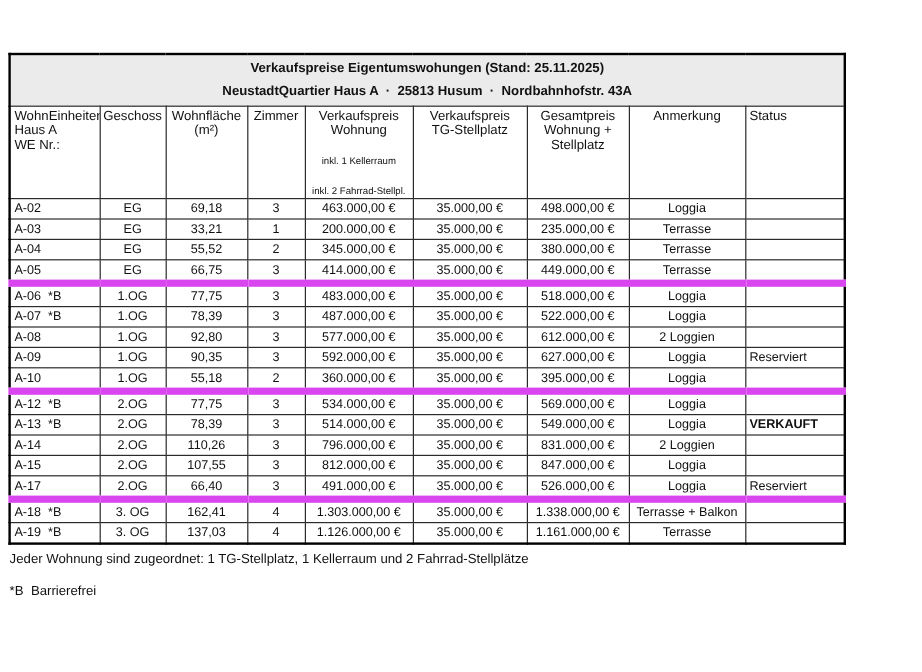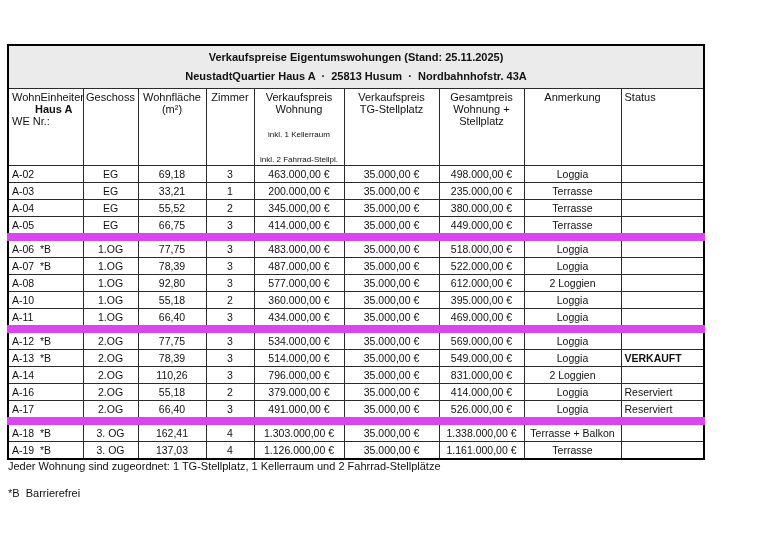--- a/index.html
+++ b/index.html
@@ -56,42 +56,42 @@
     font-size: 11px;
     line-height: 12px;
     text-align: center;
     padding-top: 2px;
   }
   .hdr-row td.left {
     text-align: left;
     padding-left: 3px;
   }
   .hdr-line { display: block; }
-  .hdr-bold { font-weight: bold; margin-left: 23px; }
+  .hdr-bold { font-weight: normal; }
   .hdr-small {
     display: block;
     font-size: 8px;
     line-height: 10px;
     margin-top: 15px;
   }
   
   .data-row td {
     height: 16px;
     font-size: 10.5px;
     line-height: 15px;
     text-align: center;
     vertical-align: middle;
     white-space: pre;
   }
   .data-row td.left {
     text-align: left;
     padding-left: 3px;
   }
   tr.group-start td {
-    border-top: 8px solid #d946ef;
+    border-top: 6px solid #d946ef;
   }
   td.sold {
     font-weight: bold;
   }
   
   .footer-note {
     position: absolute;
     left: 8px;
     font-size: 11px;
     line-height: 13px;
@@ -227,41 +227,41 @@
       <td>1.OG</td>
       <td>92,80</td>
       <td>3</td>
       <td>577.000,00 €</td>
       <td>35.000,00 €</td>
       <td>612.000,00 €</td>
       <td>2 Loggien</td>
       <td class="left"></td>
     </tr>
         <tr class="data-row">
+      <td class="left">A-09</td>
+      <td>1.OG</td>
+      <td>90,35</td>
+      <td>3</td>
+      <td>592.000,00 €</td>
+      <td>35.000,00 €</td>
+      <td>627.000,00 €</td>
+      <td>Loggia</td>
+      <td class="left">Reserviert</td>
+    </tr>
+        <tr class="data-row">
       <td class="left">A-10</td>
       <td>1.OG</td>
       <td>55,18</td>
       <td>2</td>
       <td>360.000,00 €</td>
       <td>35.000,00 €</td>
       <td>395.000,00 €</td>
       <td>Loggia</td>
       <td class="left"></td>
     </tr>
-        <tr class="data-row">
-      <td class="left">A-11</td>
-      <td>1.OG</td>
-      <td>66,40</td>
-      <td>3</td>
-      <td>434.000,00 €</td>
-      <td>35.000,00 €</td>
-      <td>469.000,00 €</td>
-      <td>Loggia</td>
-      <td class="left"></td>
-    </tr>
         <tr class="data-row group-start">
       <td class="left">A-12  *B</td>
       <td>2.OG</td>
       <td>77,75</td>
       <td>3</td>
       <td>534.000,00 €</td>
       <td>35.000,00 €</td>
       <td>569.000,00 €</td>
       <td>Loggia</td>
       <td class="left"></td>
@@ -282,29 +282,29 @@
       <td>2.OG</td>
       <td>110,26</td>
       <td>3</td>
       <td>796.000,00 €</td>
       <td>35.000,00 €</td>
       <td>831.000,00 €</td>
       <td>2 Loggien</td>
       <td class="left"></td>
     </tr>
         <tr class="data-row">
-      <td class="left">A-16</td>
-      <td>2.OG</td>
-      <td>55,18</td>
-      <td>2</td>
-      <td>379.000,00 €</td>
-      <td>35.000,00 €</td>
-      <td>414.000,00 €</td>
-      <td>Loggia</td>
-      <td class="left">Reserviert</td>
+      <td class="left">A-15</td>
+      <td>2.OG</td>
+      <td>107,55</td>
+      <td>3</td>
+      <td>812.000,00 €</td>
+      <td>35.000,00 €</td>
+      <td>847.000,00 €</td>
+      <td>Loggia</td>
+      <td class="left"></td>
     </tr>
         <tr class="data-row">
       <td class="left">A-17</td>
       <td>2.OG</td>
       <td>66,40</td>
       <td>3</td>
       <td>491.000,00 €</td>
       <td>35.000,00 €</td>
       <td>526.000,00 €</td>
       <td>Loggia</td>

